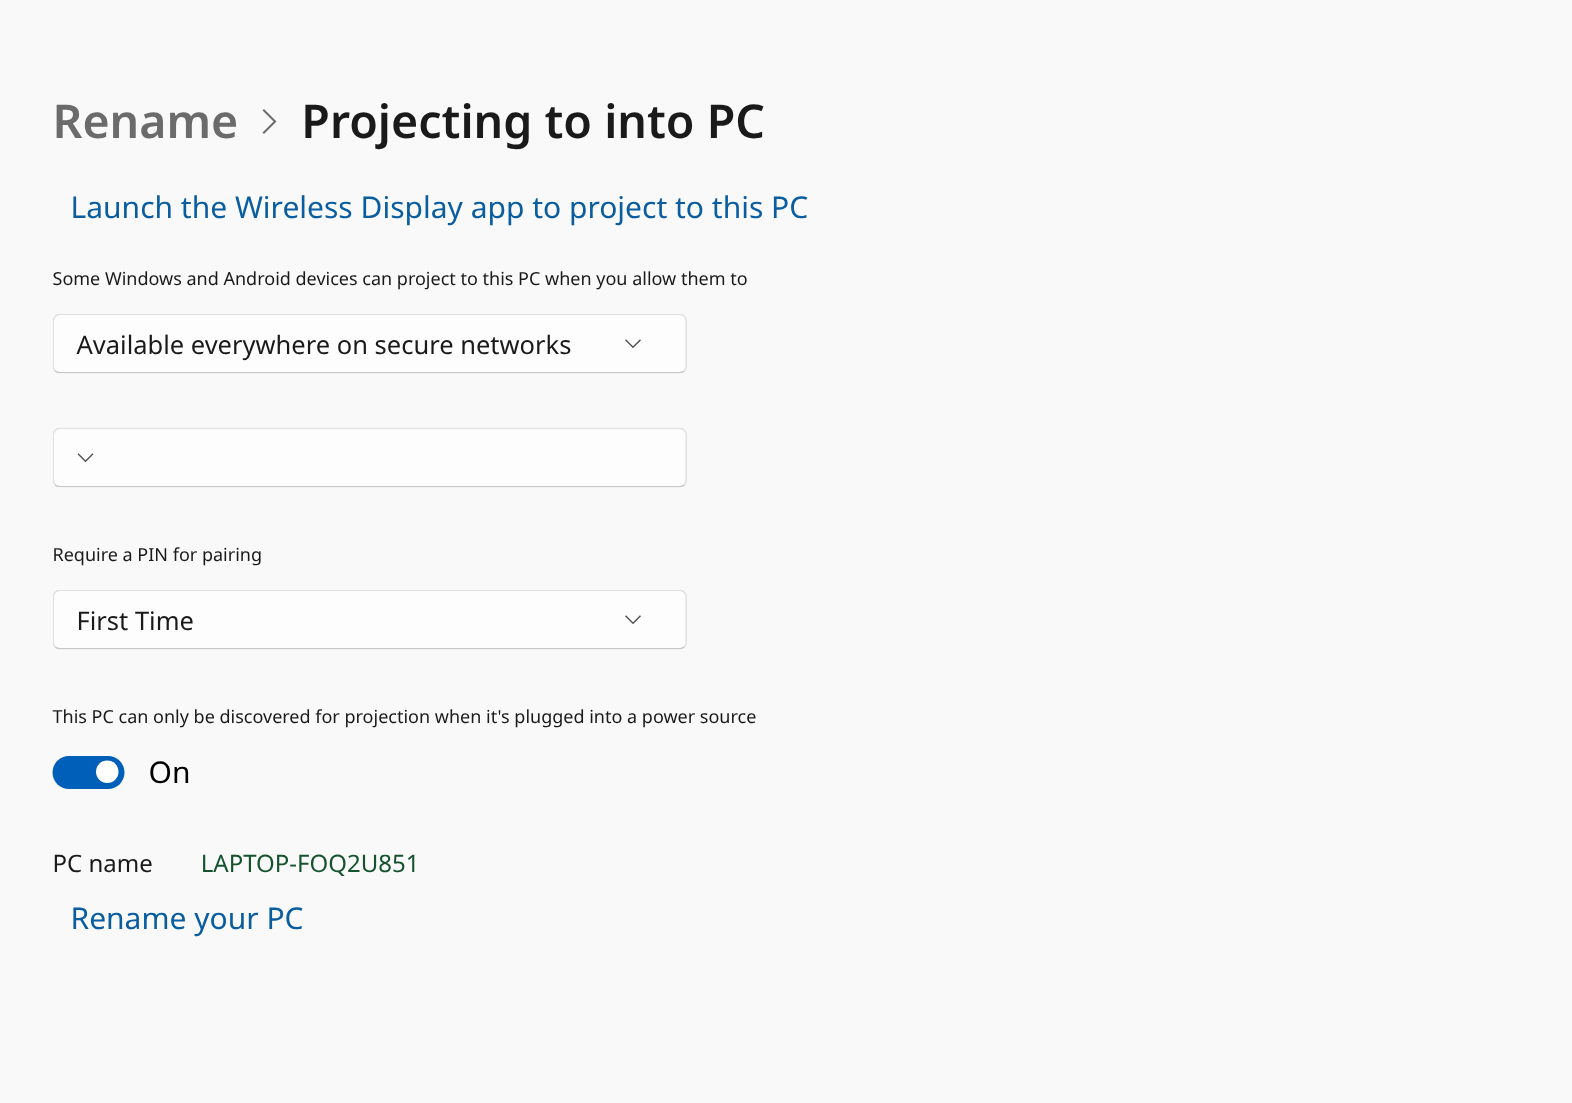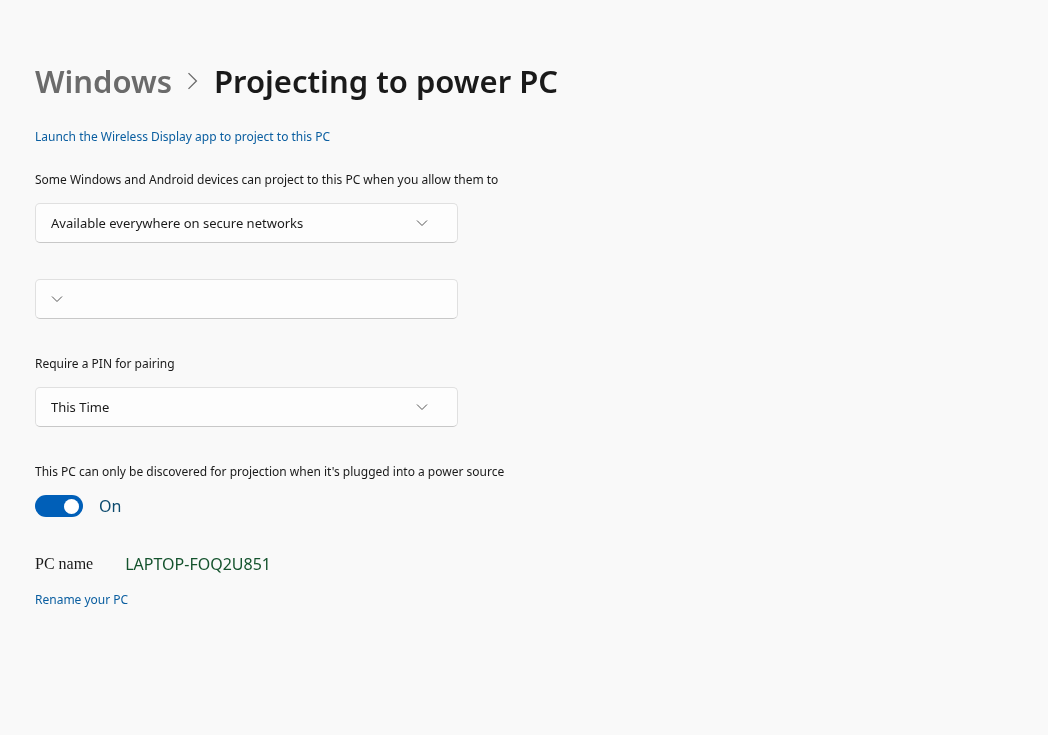--- a/index.html
+++ b/index.html
@@ -37,23 +37,24 @@
       width: 14px;
       height: 18px;
     }
     .breadcrumb-current {
       font-size: 31px;
       font-weight: 600;
       color: #1a1a1a;
     }
     .link {
       color: #0a5ea0;
-      font-size: 12px;
+      font-size: 20px;
       cursor: pointer;
       display: inline-block;
+      margin-left: 12px;
     }
     .launch-link {
       margin-bottom: 26px;
     }
     .setting-group {
       margin-bottom: 36px;
     }
     .setting-label {
       font-size: 12px;
       color: #1a1a1a;
@@ -66,21 +67,21 @@
       height: 40px;
       background: #fdfdfd;
       border: 1px solid #e0e0e0;
       border-bottom: 1px solid #c8c8c8;
       border-radius: 5px;
       display: flex;
       align-items: center;
       justify-content: space-between;
       padding: 0 29px 0 15px;
       cursor: pointer;
-      font-size: 13px;
+      font-size: 17px;
       color: #1a1a1a;
     }
     .dropdown-chevron {
       display: flex;
       align-items: center;
     }
     .dropdown-chevron svg {
       width: 12px;
       height: 12px;
     }
@@ -100,54 +101,53 @@
     .toggle-knob {
       position: absolute;
       width: 15px;
       height: 15px;
       background: #fff;
       border-radius: 50%;
       top: 3.5px;
       right: 4px;
     }
     .toggle-state {
-      font-size: 16px;
-      color: #0c4a6e;
+      font-size: 20px;
+      color: #000000;
     }
     .pc-name-row {
       display: flex;
       align-items: center;
       gap: 32px;
       margin-bottom: 12px;
     }
     .pc-name-label {
       font-size: 16px;
       color: #1a1a1a;
-      font-family: Liberation Serif, serif;
     }
     .pc-name-value {
       font-size: 16px;
       color: #14532d;
     }
     .toggle-group {
     }
   </style>
 </head>
 <body>
 
 
 
 <div class="breadcrumb">
-  <span class="breadcrumb-parent">Windows</span>
+  <span class="breadcrumb-parent">Rename</span>
   <span class="breadcrumb-chevron">
     <svg viewBox="0 0 10 16" fill="none" stroke="currentColor" stroke-width="1.2">
       <path d="M1 1 L8 8 L1 15"></path>
     </svg>
   </span>
-  <span class="breadcrumb-current">Projecting to power PC</span>
+  <span class="breadcrumb-current">Projecting to into PC</span>
 </div>
 
 <span class="link launch-link">Launch the Wireless Display app to project to this PC</span>
 
 <div class="setting-group">
   <div class="setting-label">Some Windows and Android devices can project to this PC when you allow them to</div>
   <div class="dropdown">
     <span>Available everywhere on secure networks</span>
     <span class="dropdown-chevron">
       <svg viewBox="0 0 12 12" fill="none" stroke="#555" stroke-width="1">
@@ -163,21 +163,21 @@
       <svg viewBox="0 0 12 12" fill="none" stroke="#555" stroke-width="1">
         <path d="M1 3.5 L6 8.5 L11 3.5"></path>
       </svg>
     </span>
   </div>
 </div>
 
 <div class="setting-group">
   <div class="setting-label">Require a PIN for pairing</div>
   <div class="dropdown">
-    <span>This Time</span>
+    <span>First Time</span>
     <span class="dropdown-chevron">
       <svg viewBox="0 0 12 12" fill="none" stroke="#555" stroke-width="1">
         <path d="M1 3.5 L6 8.5 L11 3.5"></path>
       </svg>
     </span>
   </div>
 </div>
 
 <div class="setting-group toggle-group">
   <div class="setting-label">This PC can only be discovered for projection when it's plugged into a power source</div>

